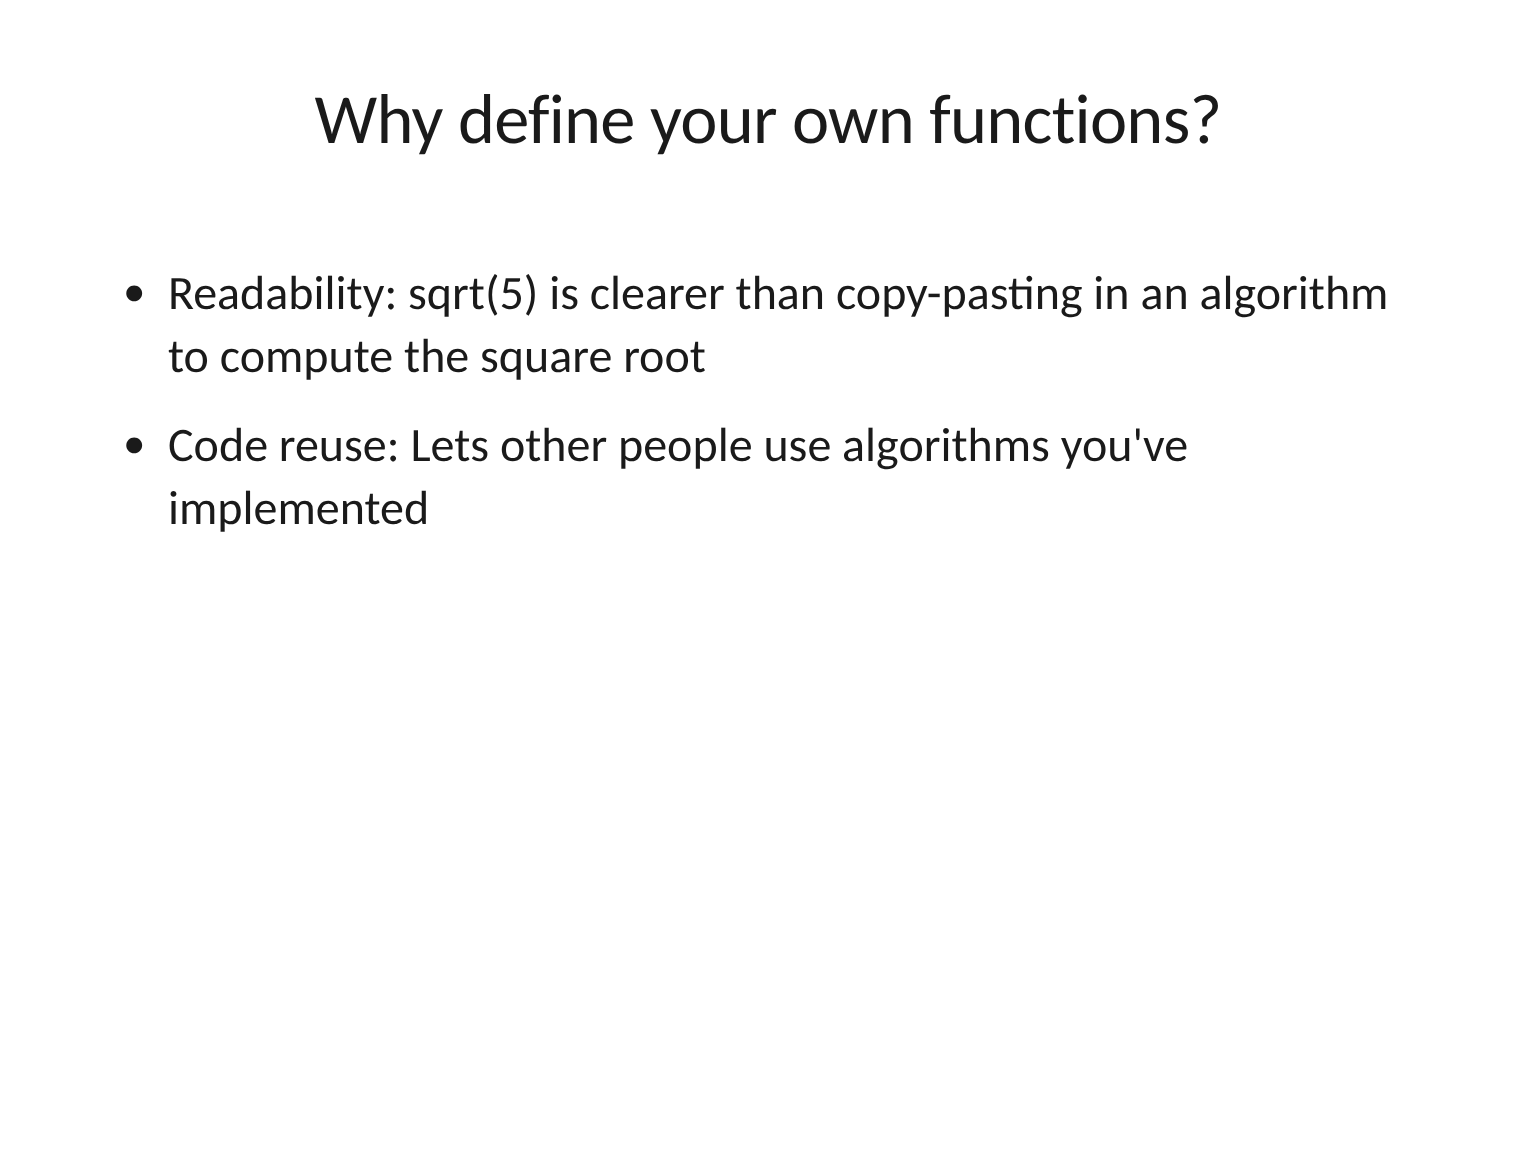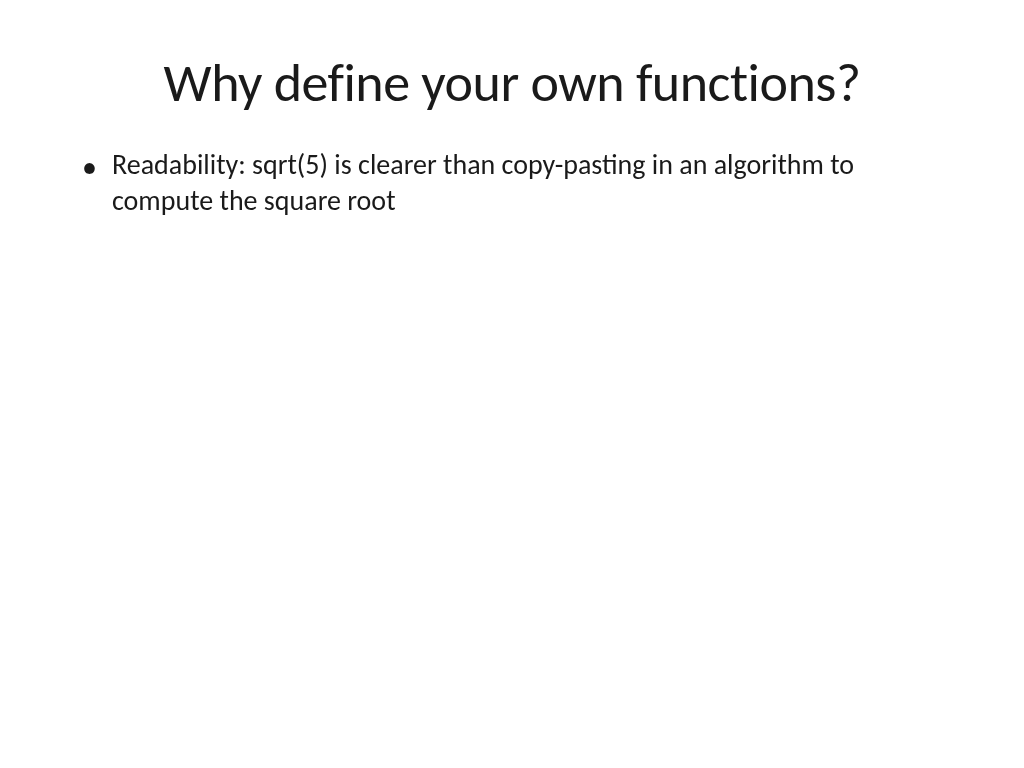--- a/index.html
+++ b/index.html
@@ -14,46 +14,47 @@
       font-family: Calibri, "Segoe UI", Arial, sans-serif;
       color: #1a1a1a;
       overflow: hidden;
     }
     .slide {
       width: 100%;
       height: 100%;
       padding: 50px 70px 60px 70px;
     }
     .title {
-      font-size: 54px;
+      font-size: 47px;
       font-weight: 400;
       text-align: center;
-      margin-bottom: 31px;
+      margin-bottom: 67px;
       letter-spacing: -0.5px;
     }
     .bullets {
       list-style: none;
       padding-left: 0;
     }
     .bullets li {
-      font-size: 28px;
+      font-size: 32px;
       line-height: 1.3;
       margin-bottom: 18px;
       padding-left: 42px;
       position: relative;
     }
     .bullets li::before {
       content: "•";
       position: absolute;
       left: 12px;
       top: 0;
       font-size: 30px;
     }
   </style>
 </head>
 <body>
 
 <div class="slide">
   <h1 class="title">Why define your own functions?</h1>
   <ul class="bullets">
     <li>Readability: sqrt(5) is clearer than copy-pasting in an algorithm to compute the square root</li>
+    <li>Code reuse: Lets other people use algorithms you've implemented</li>
   </ul>
 </div>
 
 </body></html>

